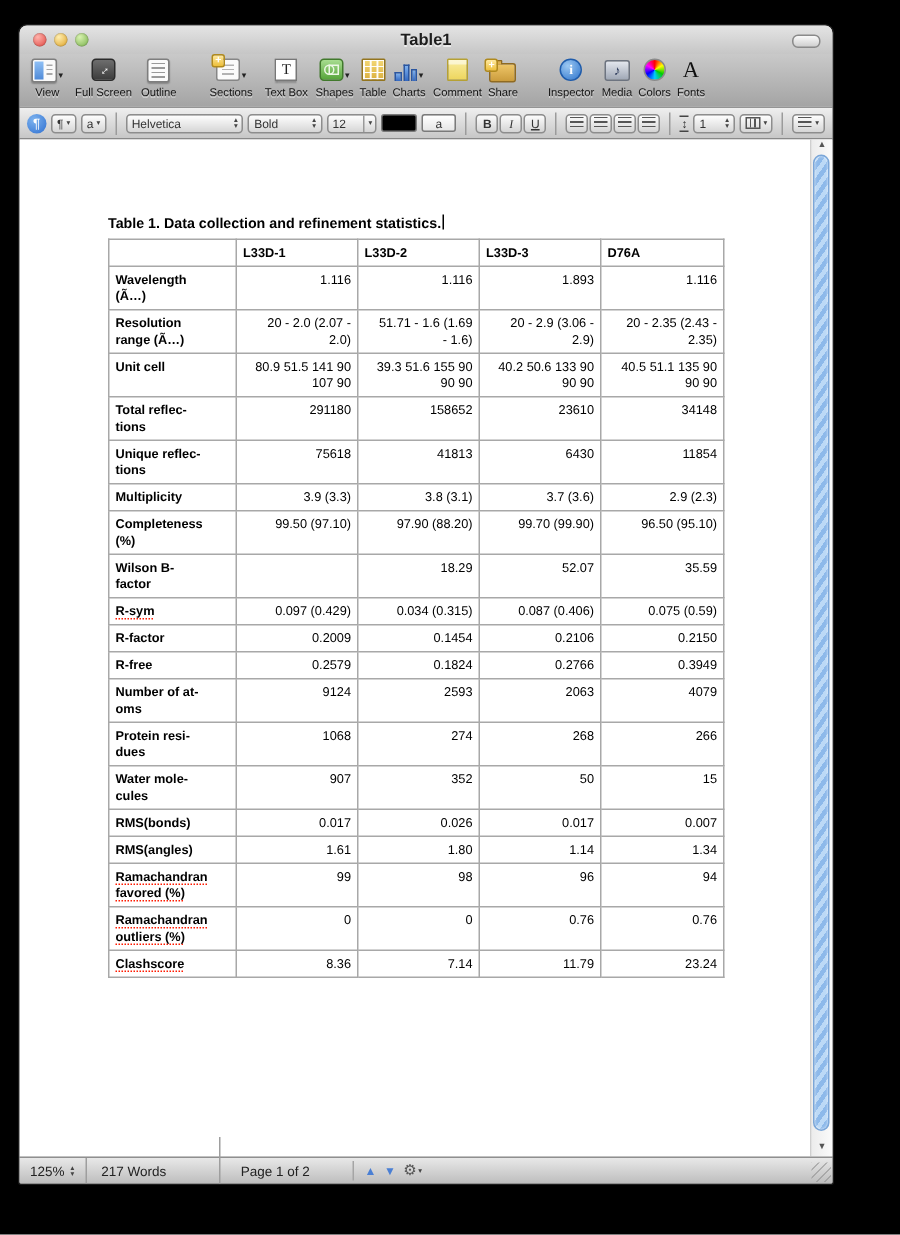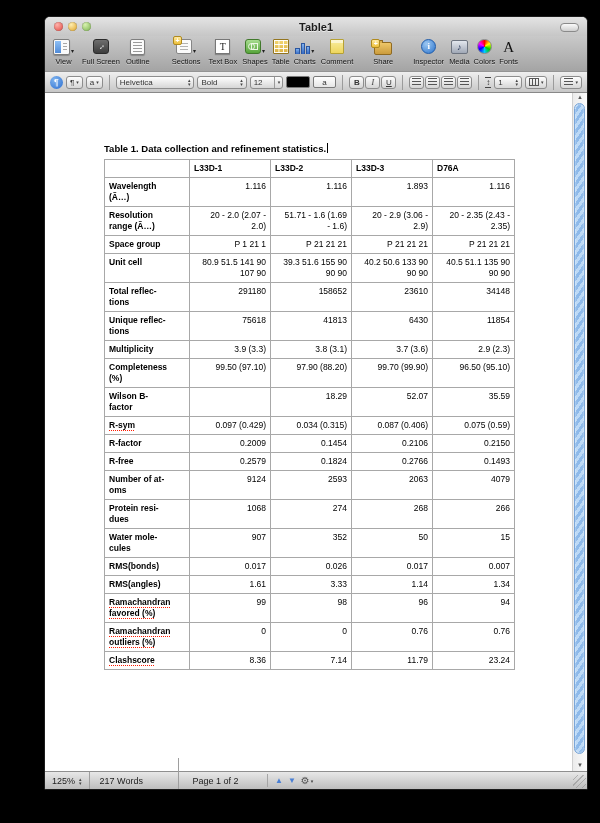--- a/index.html
+++ b/index.html
@@ -1,19 +1,19 @@
 <!DOCTYPE html>
 <html><head>
 <meta charset="utf-8">
 <style>
   html,body{margin:0;padding:0;}
   body{width:600px;height:823px;background:#000;position:relative;overflow:hidden;
        font-family:"Liberation Sans","DejaVu Sans",sans-serif;-webkit-font-smoothing:antialiased;}
 
-  .window{position:absolute;left:44px;top:16px;width:544px;height:774px;
+  .window{position:absolute;left:12px;top:16px;width:544px;height:774px;
           background:#e5e5e5;border:1px solid #1c1c1c;border-radius:6px 6px 2px 2px;
           overflow:hidden;display:flex;flex-direction:column;box-sizing:border-box;}
 
   
   .titlebar{height:19px;flex:0 0 19px;background:linear-gradient(#e4e4e4,#c6c6c6);
             position:relative;display:flex;align-items:center;justify-content:center;}
   .traffic{position:absolute;left:9px;top:5px;display:flex;gap:5px;}
   .light{width:9px;height:9px;border-radius:50%;box-shadow:inset 0 0 1px rgba(0,0,0,.5);}
   .light.red{background:radial-gradient(circle at 35% 30%,#ffb3ac,#e0443e);}
   .light.yellow{background:radial-gradient(circle at 35% 30%,#ffeeb0,#dea123);}
@@ -28,21 +28,21 @@
   .tbtn{display:flex;flex-direction:column;align-items:center;}
   .toolbar .tbtn:nth-child(1){margin-left:2px}
   .toolbar .tbtn:nth-child(2){margin-left:8px}
   .toolbar .tbtn:nth-child(3){margin-left:6px}
   .toolbar .tbtn:nth-child(4){margin-left:22px}
   .toolbar .tbtn:nth-child(5){margin-left:8px}
   .toolbar .tbtn:nth-child(6){margin-left:5px}
   .toolbar .tbtn:nth-child(7){margin-left:4px}
   .toolbar .tbtn:nth-child(8){margin-left:4px}
   .toolbar .tbtn:nth-child(9){margin-left:5px}
-  .toolbar .tbtn:nth-child(10){margin-left:20px}
+  .toolbar .tbtn:nth-child(10){margin-left:4px}
   .toolbar .tbtn:nth-child(11){margin-left:20px}
   .toolbar .tbtn:nth-child(12){margin-left:5px}
   .toolbar .tbtn:nth-child(13){margin-left:4px}
   .toolbar .tbtn:nth-child(14){margin-left:4px}
   .ticon{height:17px;display:flex;align-items:center;justify-content:center;}
   .tlabel{font-size:7.5px;color:#141414;text-shadow:0 1px 0 rgba(255,255,255,.45);margin-top:2px;white-space:nowrap;}
   .tcaret{font-size:6px;color:#222;margin-left:1px;align-self:flex-end;margin-bottom:1px;}
 
   
   .i-doc{width:15px;height:14px;background:#fafafa;border:1px solid #7e7e7e;border-radius:2px;display:block;position:relative;box-shadow:0 1px 1px rgba(0,0,0,.25);}
@@ -384,27 +384,20 @@
             <td class="rval">20  - 2.0 (2.07 -
 2.0)</td>
             <td class="rval">51.71  - 1.6 (1.69
 - 1.6)</td>
             <td class="rval">20  - 2.9 (3.06 -
 2.9)</td>
             <td class="rval">20  - 2.35 (2.43 -
 2.35)</td>
           </tr>
           <tr>
-            <td class="rlabel">Space group</td>
-            <td class="rval">P 1 21 1</td>
-            <td class="rval">P 21 21 21</td>
-            <td class="rval">P 21 21 21</td>
-            <td class="rval">P 21 21 21</td>
-          </tr>
-          <tr>
             <td class="rlabel">Unit cell</td>
             <td class="rval">80.9 51.5 141 90
 107 90</td>
             <td class="rval">39.3 51.6 155 90
 90 90</td>
             <td class="rval">40.2 50.6 133 90
 90 90</td>
             <td class="rval">40.5 51.1 135 90
 90 90</td>
           </tr>
@@ -459,21 +452,21 @@
             <td class="rval">0.2009</td>
             <td class="rval">0.1454</td>
             <td class="rval">0.2106</td>
             <td class="rval">0.2150</td>
           </tr>
           <tr>
             <td class="rlabel">R-free</td>
             <td class="rval">0.2579</td>
             <td class="rval">0.1824</td>
             <td class="rval">0.2766</td>
-            <td class="rval">0.1493</td>
+            <td class="rval">0.3949</td>
           </tr>
           <tr>
             <td class="rlabel">Number of at-
 oms</td>
             <td class="rval">9124</td>
             <td class="rval">2593</td>
             <td class="rval">2063</td>
             <td class="rval">4079</td>
           </tr>
           <tr>
@@ -495,21 +488,21 @@
           <tr>
             <td class="rlabel">RMS(bonds)</td>
             <td class="rval">0.017</td>
             <td class="rval">0.026</td>
             <td class="rval">0.017</td>
             <td class="rval">0.007</td>
           </tr>
           <tr>
             <td class="rlabel">RMS(angles)</td>
             <td class="rval">1.61</td>
-            <td class="rval">3.33</td>
+            <td class="rval">1.80</td>
             <td class="rval">1.14</td>
             <td class="rval">1.34</td>
           </tr>
           <tr>
             <td class="rlabel missp">Ramachandran
 favored (%)</td>
             <td class="rval">99</td>
             <td class="rval">98</td>
             <td class="rval">96</td>
             <td class="rval">94</td>

